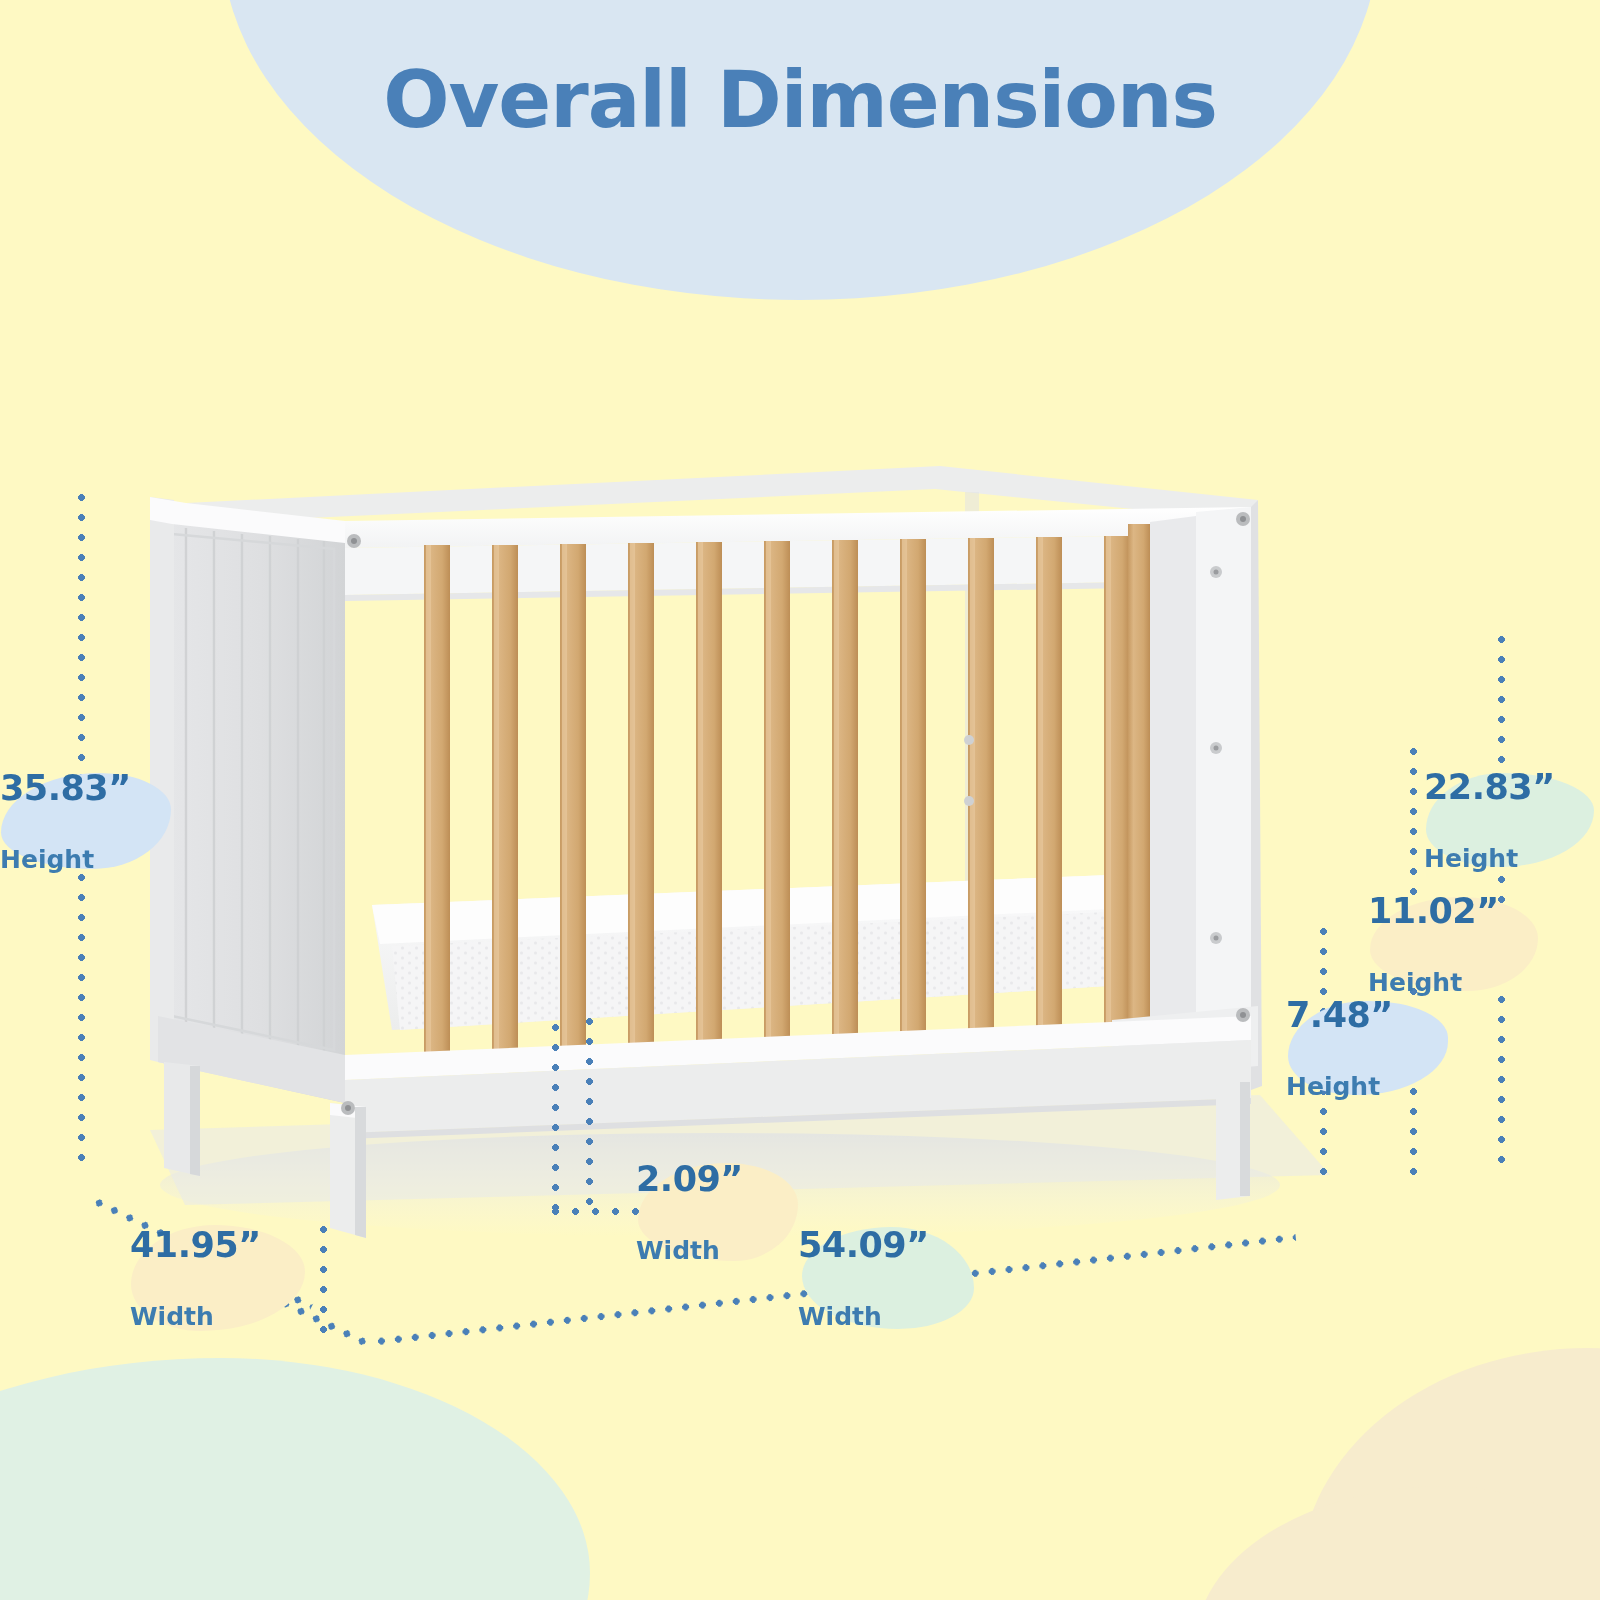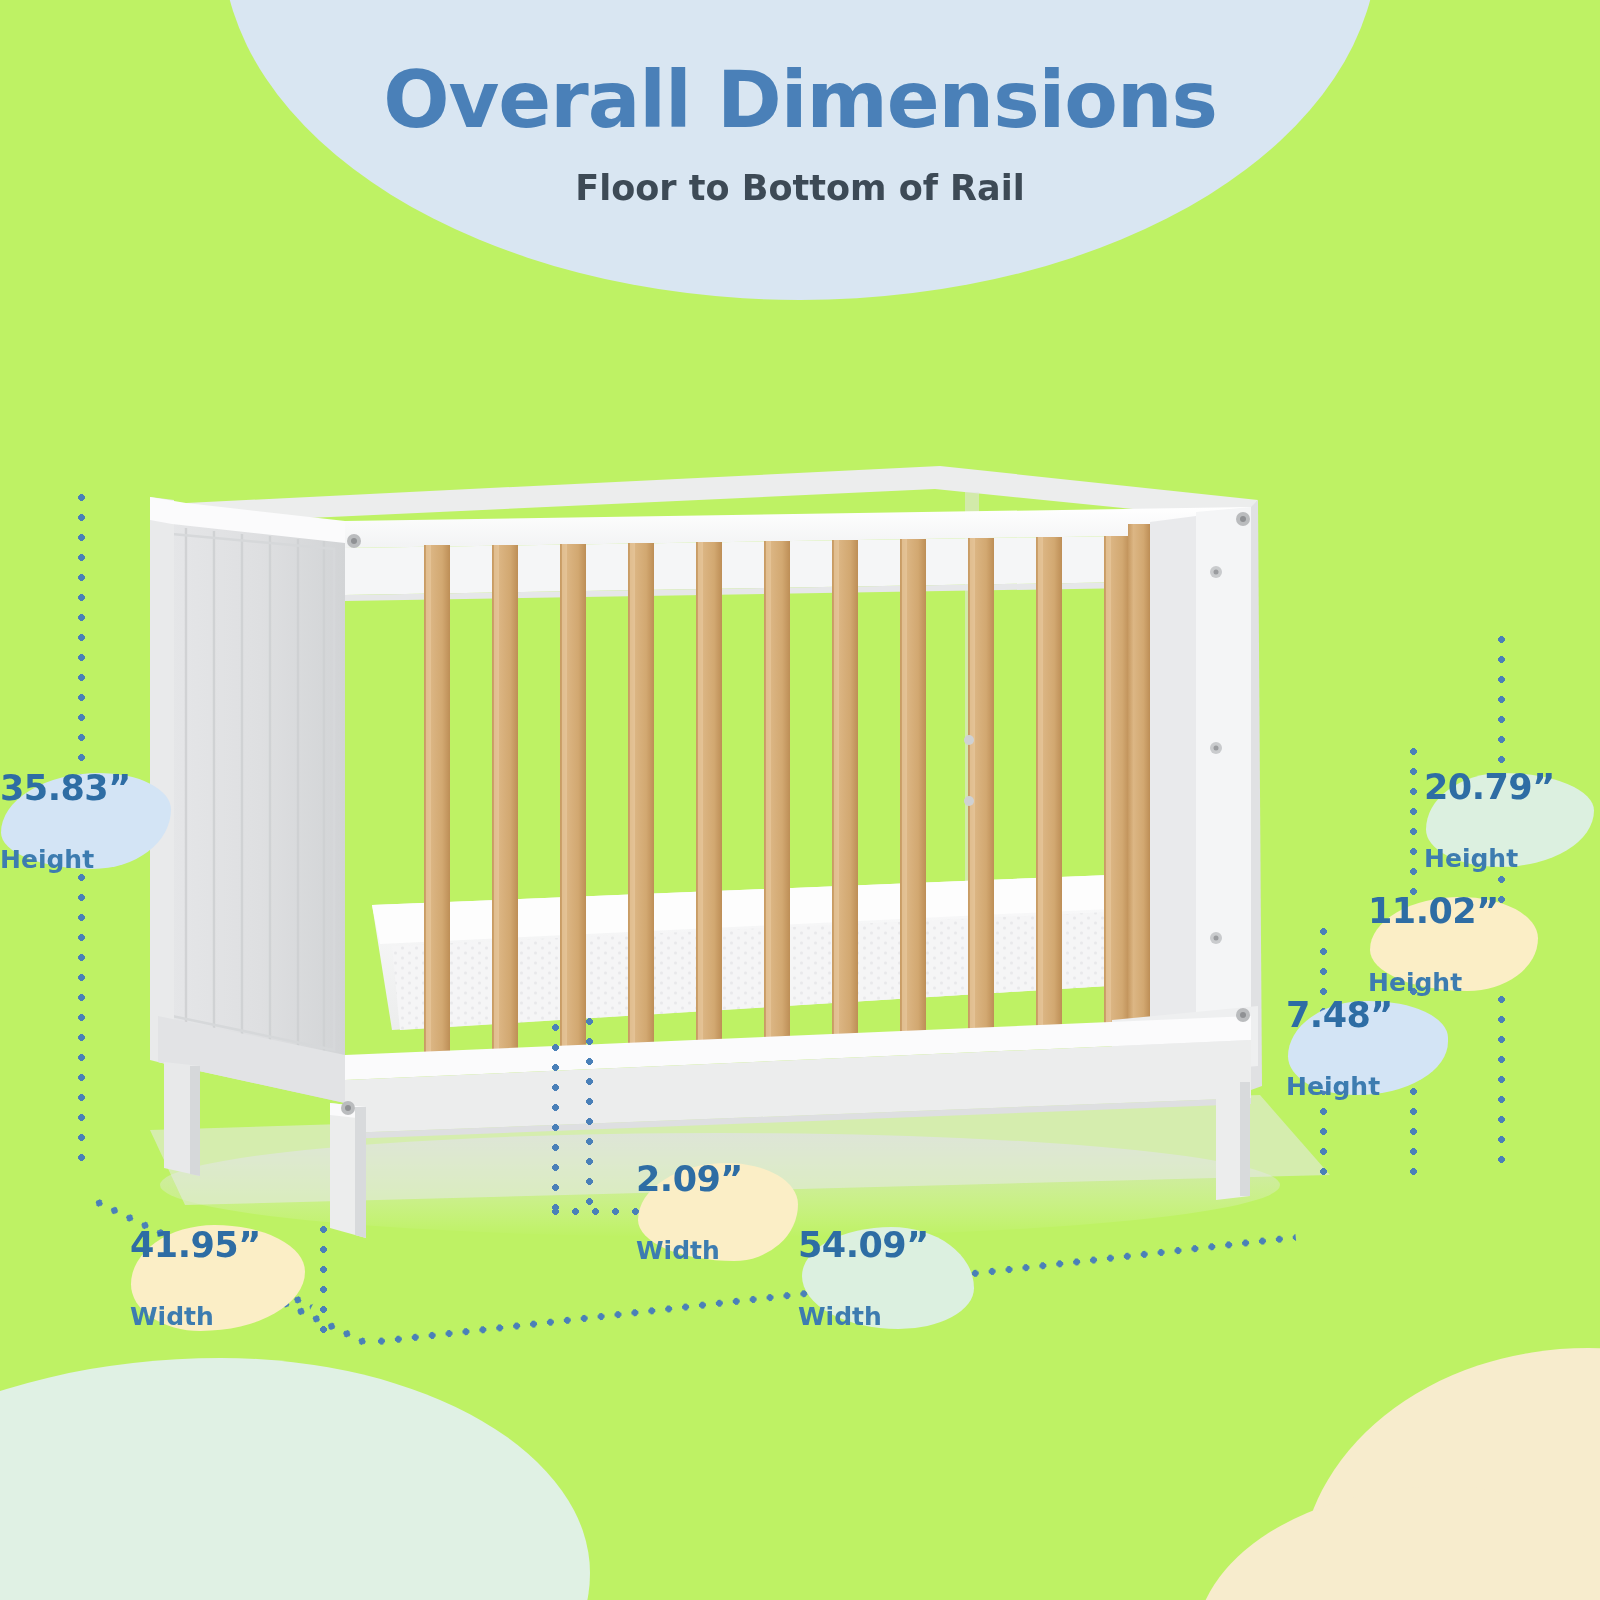--- a/index.html
+++ b/index.html
@@ -2,21 +2,21 @@
 <html><head>
 <meta charset="utf-8">
 <style>
   html, body {
     margin: 0; padding: 0;
     background: #ffffff;
   }
   #canvas {
     position: relative;
     width: 1600px; height: 1600px;
-    background: #bef264;
+    background: #fef9c3;
     overflow: hidden;
     font-family: "DejaVu Sans", "Liberation Sans", sans-serif;
   }
 
   
   .deco { position: absolute; pointer-events: none; }
 
   #header-dome {
     left: 222px; top: -360px;
     width: 1156px; height: 660px;
@@ -116,21 +116,20 @@
 
 <div id="canvas">
 
   <div class="deco" id="corner-green"></div>
   <div class="deco" id="corner-cream"></div>
   <div class="deco" id="corner-cream2"></div>
   <div class="deco" id="header-dome"></div>
 
   <div id="header-text">
     <div id="title">Overall Dimensions</div>
-    <div id="subtitle">Floor to Bottom of Rail</div>
   </div>
 
   <svg id="crib" viewBox="0 0 1600 1600">
     <defs>
       <linearGradient id="gWoodV" x1="0" y1="0" x2="1" y2="0">
         <stop offset="0%" stop-color="#c79a62"></stop>
         <stop offset="25%" stop-color="#dcb684"></stop>
         <stop offset="70%" stop-color="#d2a871"></stop>
         <stop offset="100%" stop-color="#bd8e56"></stop>
       </linearGradient>
@@ -305,21 +304,21 @@
   </div>
 
   <div class="dim" style="left:636px; top:1162px; width:164px; height:100px;">
     <div class="blob blob-cream" style="width:160px; height:98px; border-radius: 56% 44% 40% 60% / 58% 42% 58% 42%;"></div>
     <span class="val">2.09”</span>
     <span class="unit">Width</span>
   </div>
 
   <div class="dim" style="left:1424px; top:772px; width:172px; height:96px;">
     <div class="blob blob-green" style="width:168px; height:94px; border-radius: 46% 54% 56% 44% / 60% 40% 60% 40%;"></div>
-    <span class="val">20.79”</span>
+    <span class="val">22.83”</span>
     <span class="unit">Height</span>
   </div>
 
   <div class="dim" style="left:1368px; top:896px; width:172px; height:96px;">
     <div class="blob blob-cream" style="width:168px; height:94px; border-radius: 54% 46% 42% 58% / 56% 44% 56% 44%;"></div>
     <span class="val">11.02”</span>
     <span class="unit">Height</span>
   </div>
 
   <div class="dim" style="left:1262px; top:1000px; width:164px; height:96px;margin-left:24px;">

